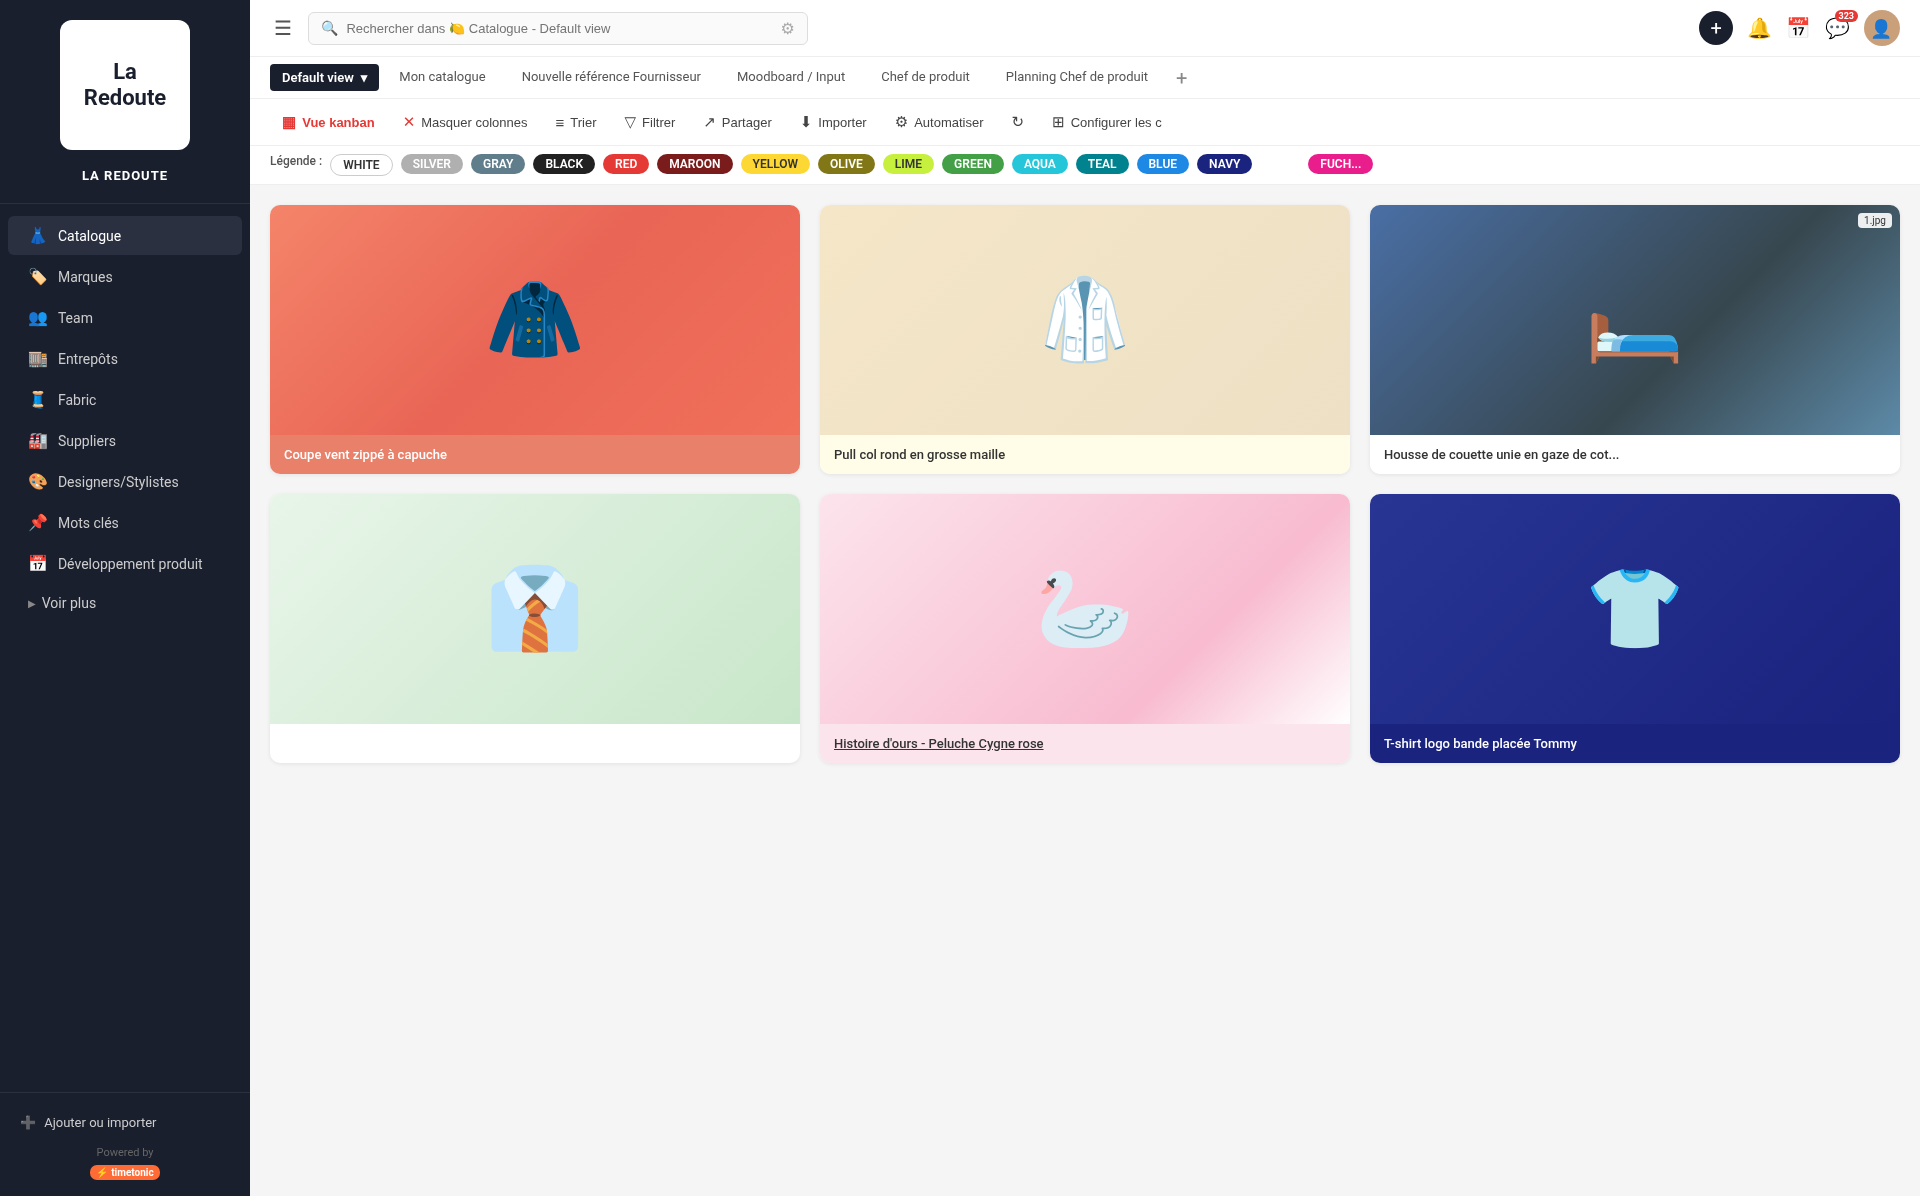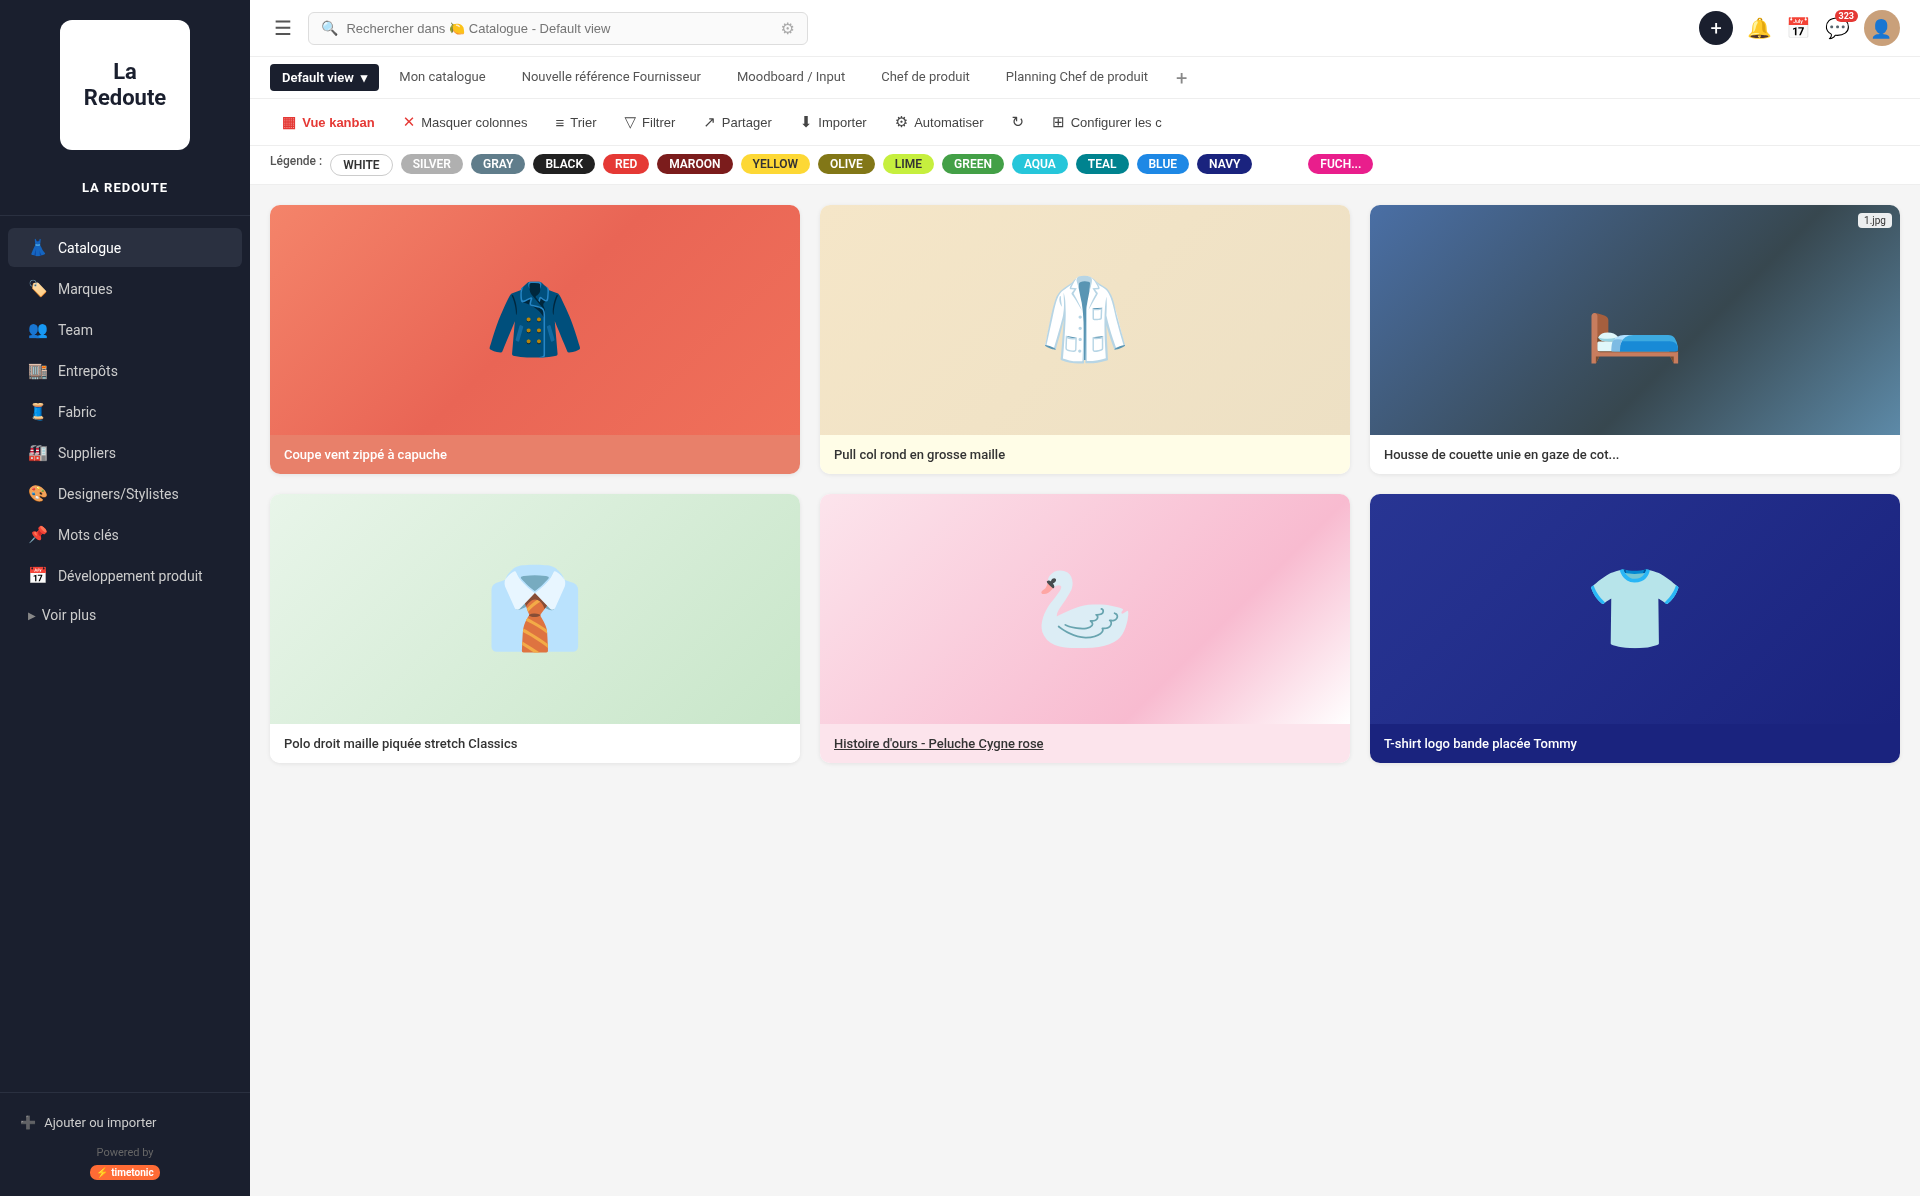--- a/index.html
+++ b/index.html
@@ -39,21 +39,21 @@
       color: #1a1f2e;
       text-align: center;
       line-height: 1.2;
     }
     .logo-text span { display: block; }
     .sidebar-company-name {
       color: #fff;
       font-size: 13px;
       font-weight: 700;
       letter-spacing: 1px;
-      margin-top: 20px;
+      margin-top: 8px;
     }
     .sidebar-nav {
       flex: 1;
       padding: 10px 0;
     }
     .nav-item {
       display: flex;
       align-items: center;
       padding: 10px 20px;
       cursor: pointer;
@@ -505,21 +505,20 @@
           <div class="card-image-placeholder" style="background: linear-gradient(135deg, rgb(74, 111, 165) 0%, rgb(55, 71, 79) 60%, rgb(93, 138, 168) 100%);">
             <span class="product-icon">🛏️</span>
             <span class="card-badge">1.jpg</span>
           </div>
           <div class="card-label" style="background: rgb(255, 255, 255); color: rgb(51, 51, 51);">Housse de couette unie en gaze de cot...</div>
         </div>
         <div class="kanban-card">
           <div class="card-image-placeholder" style="background: linear-gradient(135deg, rgb(232, 245, 233) 0%, rgb(200, 230, 201) 100%);">
             <span class="product-icon">👔</span>
           </div>
-          <div class="card-label" style="background: rgb(255, 255, 255); color: rgb(51, 51, 51);">Polo droit maille piquée stretch Classics</div>
         </div>
         <div class="kanban-card">
           <div class="card-image-placeholder" style="background: linear-gradient(135deg, rgb(252, 228, 236) 0%, rgb(248, 187, 208) 70%, rgb(255, 255, 255) 100%);">
             <span class="product-icon">🦢</span>
           </div>
           <div class="card-label" style="background: rgb(252, 228, 236); color: rgb(51, 51, 51); text-decoration: underline;">Histoire d'ours - Peluche Cygne rose</div>
         </div>
         <div class="kanban-card">
           <div class="card-image-placeholder" style="background: linear-gradient(135deg, rgb(40, 53, 147) 0%, rgb(26, 35, 126) 100%);">
             <span class="product-icon">👕</span>

